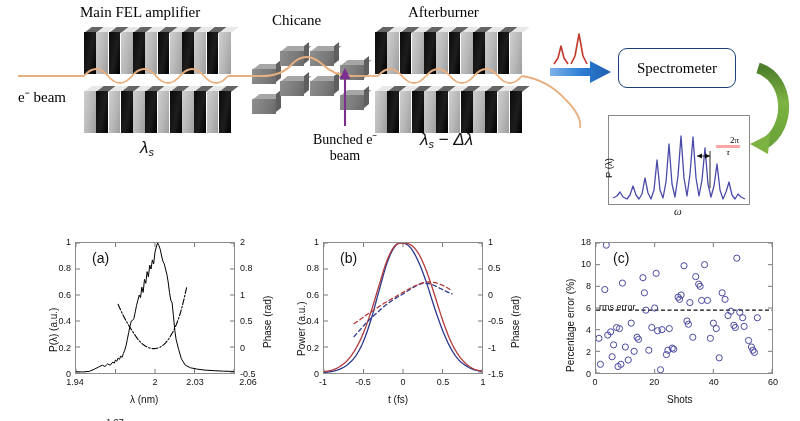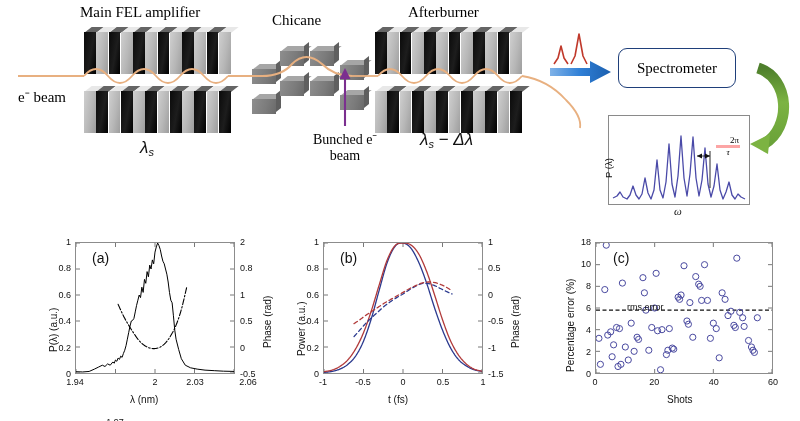--- a/index.html
+++ b/index.html
@@ -759,21 +759,21 @@
           <circle cx="146.67" cy="74.75" r="3.1" fill="none" stroke="#4a4aa0" stroke-width="1"></circle>
           <circle cx="148.13" cy="83.42" r="3.1" fill="none" stroke="#4a4aa0" stroke-width="1"></circle>
           <circle cx="152.53" cy="97.50" r="3.1" fill="none" stroke="#4a4aa0" stroke-width="1"></circle>
           <circle cx="155.47" cy="104.00" r="3.1" fill="none" stroke="#4a4aa0" stroke-width="1"></circle>
           <circle cx="156.93" cy="107.25" r="3.1" fill="none" stroke="#4a4aa0" stroke-width="1"></circle>
           <circle cx="158.40" cy="109.42" r="3.1" fill="none" stroke="#4a4aa0" stroke-width="1"></circle>
           <circle cx="161.33" cy="74.75" r="3.1" fill="none" stroke="#4a4aa0" stroke-width="1"></circle>
         </svg>
     </div>
     <div class="panel-tag" style="left:70px;top:14px;">(c)</div>
-    <div class="rms-lab" style="left:84px;top:66px;">rms error</div>
+    <div class="rms-lab" style="left:56px;top:66px;">rms error</div>
     <div id="xt-c">
         <div class="tick-lab" style="left: 52px; top: 141px; transform: translateX(-50%);">0</div>
         <div class="tick-lab" style="left: 111.333px; top: 141px; transform: translateX(-50%);">20</div>
         <div class="tick-lab" style="left: 170.667px; top: 141px; transform: translateX(-50%);">40</div>
         <div class="tick-lab" style="left: 230px; top: 141px; transform: translateX(-50%);">60</div>
       </div>
     <div id="ytl-c">
         <div class="tick-lab" style="top: 138px; left: 48px; transform: translateY(-50%) translateX(-100%);">0</div>
         <div class="tick-lab" style="top: 116px; left: 48px; transform: translateY(-50%) translateX(-100%);">2</div>
         <div class="tick-lab" style="top: 94px; left: 48px; transform: translateY(-50%) translateX(-100%);">4</div>

